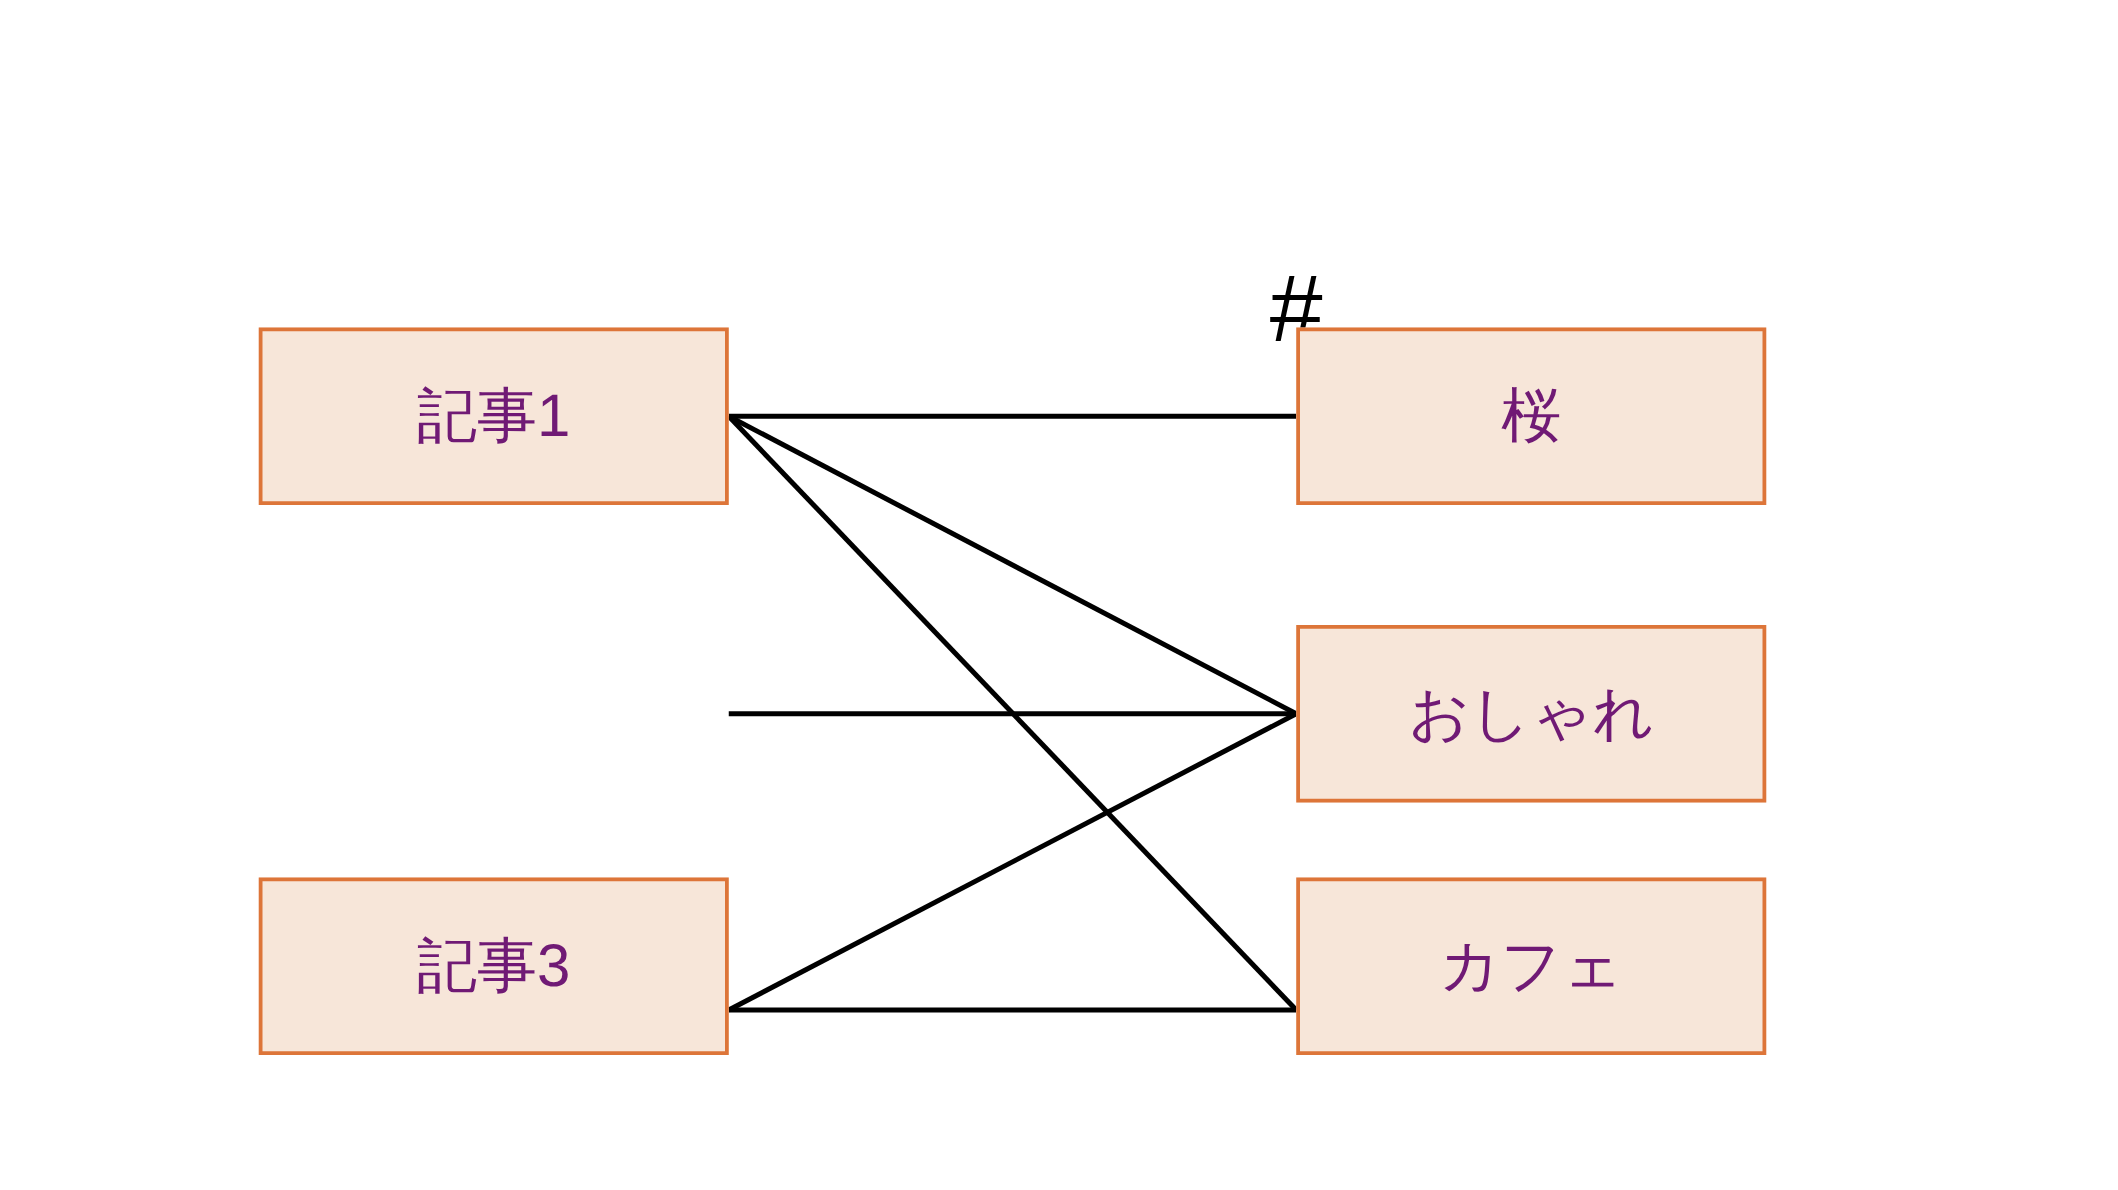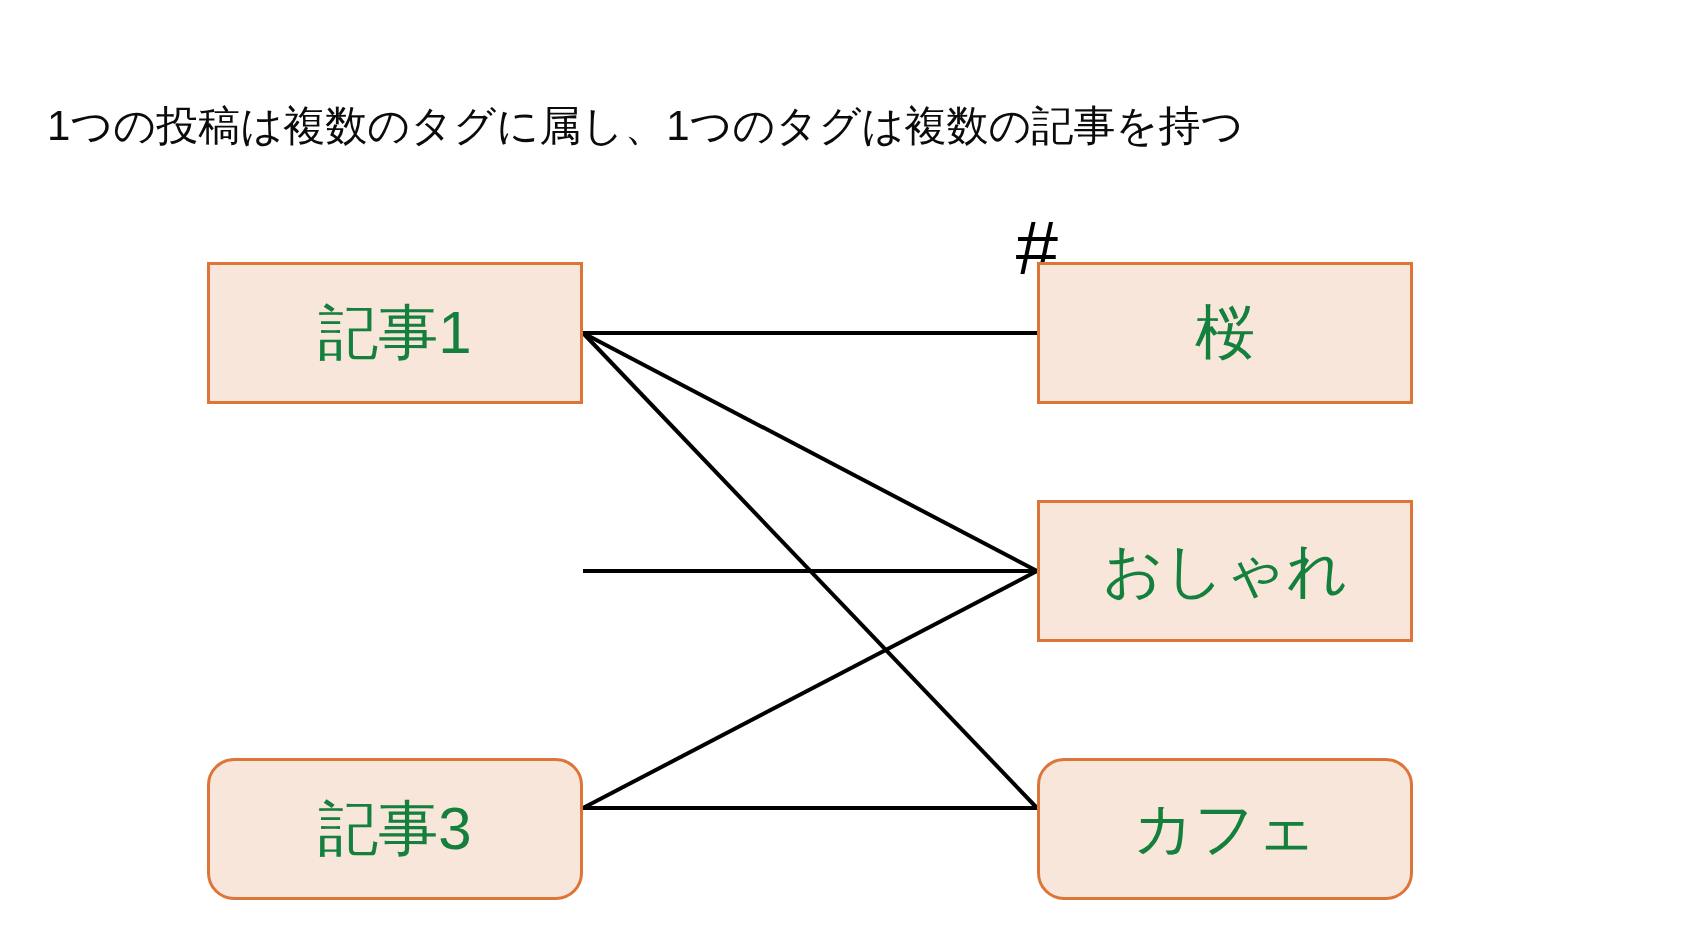--- a/index.html
+++ b/index.html
@@ -41,45 +41,44 @@
     width: 376px;
     height: 142px;
     box-sizing: border-box;
     background: #F7E6D9;
     border: 3px solid #DD7539;
     display: flex;
     align-items: center;
     justify-content: center;
   }
   .node .label {
-    font-size: 60px;
-    color: #15803d;
+    font-size: 48px;
+    color: #701a75;
     white-space: nowrap;
   }
   .col-left  { left: 207px; }
   .col-right { left: 1037px; }
   .row-1 { top: 262px; }
   .row-2 { top: 500px; }
-  .row-3 { top: 758px; border-radius: 27px; }
+  .row-3 { top: 702px; }
   .hash {
     position: absolute;
     left: 1037px;
     top: 210px;
     transform: translateX(-50%);
     font-size: 76px;
     line-height: 1;
     color: #000000;
   }
 </style>
 </head>
 <body>
 
 <div class="stage">
 
-  <div class="title">1つの投稿は複数のタグに属し、1つのタグは複数の記事を持つ</div>
 
   <svg class="edges" viewBox="0 0 1694 952">
     <line x1="583" y1="333" x2="1037" y2="333"></line>
     <line x1="583" y1="333" x2="1037" y2="571"></line>
     <line x1="583" y1="333" x2="1037" y2="808"></line>
     <line x1="583" y1="571" x2="1037" y2="571"></line>
     <line x1="583" y1="808" x2="1037" y2="571"></line>
     <line x1="583" y1="808" x2="1037" y2="808"></line>
   </svg>
 

